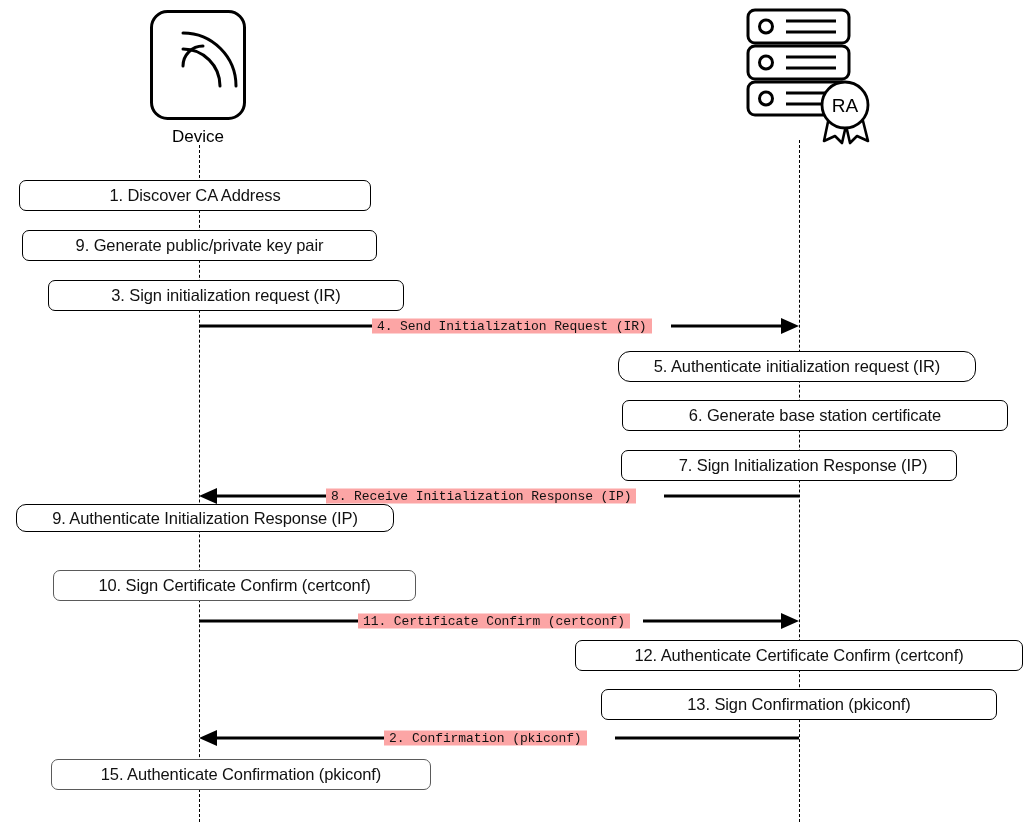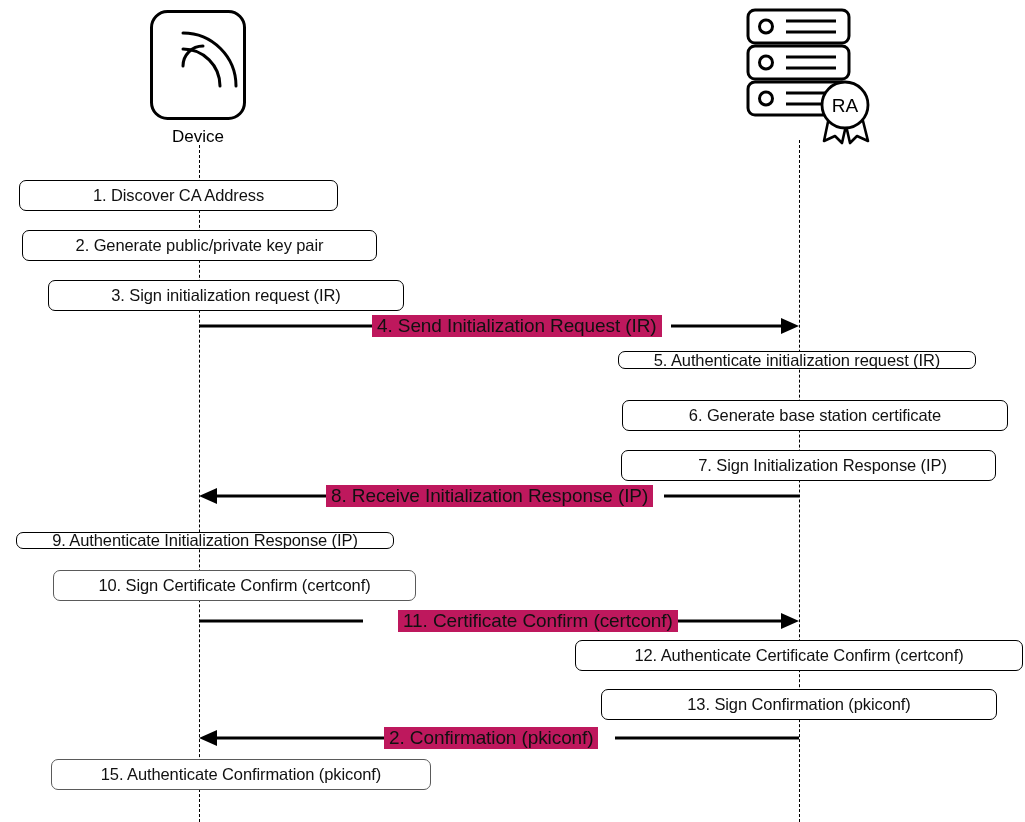--- a/index.html
+++ b/index.html
@@ -87,27 +87,28 @@
     position: absolute;
     height: 0;
     border-top: 3.4px solid #000000;
     top: 50%;
     transform: translateY(-50%);
   }
   .msg .mlabel {
     position: absolute;
     top: 50%;
     transform: translateY(-50%);
-    background: #be185d;
+    background: #fca5a5;
     padding: 0 5px;
-    font-size: 19px;
+    font-size: 13px;
     color: #111111;
     white-space: nowrap;
     letter-spacing: -0.1px;
     z-index: 2;
+    font-family: Liberation Mono, monospace;
   }
   .msg .head {
     position: absolute;
     top: 50%;
     width: 0;
     height: 0;
     z-index: 3;
   }
   .msg .head.right {
     transform: translateY(-50%);
@@ -159,33 +160,33 @@
       <line x1="42" y1="99" x2="92" y2="99" stroke="#000000" stroke-width="3"></line>
 
       <path d="M 85 112 L 80 136 L 91 131 L 98 138 L 103 116 Z" fill="#ffffff" stroke="#000000" stroke-width="2.6" stroke-linejoin="round"></path>
       <path d="M 118 112 L 124 136 L 113 131 L 106 138 L 101 116 Z" fill="#ffffff" stroke="#000000" stroke-width="2.6" stroke-linejoin="round"></path>
 
       <circle cx="101" cy="100" r="23" fill="#ffffff" stroke="#000000" stroke-width="2.8"></circle>
       <text x="101" y="107" font-family="Liberation Sans, sans-serif" font-size="19" text-anchor="middle" fill="#000000">RA</text>
     </svg>
   </div>
 
-  <div class="pbox" style="left:19px; top:180px; width:319px; height:31px;">1. Discover CA Address</div>
-
-  <div class="pbox" style="left:22px; top:230px; width:355px; height:31px;">2. Generate public/private key pair</div>
+  <div class="pbox" style="left:19px; top:180px; width:352px; height:31px;">1. Discover CA Address</div>
+
+  <div class="pbox" style="left:22px; top:230px; width:355px; height:31px;">9. Generate public/private key pair</div>
 
   <div class="pbox" style="left:20px; top:280px; width:356px; height:31px;margin-left:28px;">3. Sign initialization request (IR)</div>
 
-  <div class="pbox" style="left:618px; top:351px; width:358px; height:18px;">5. Authenticate initialization request (IR)</div>
+  <div class="pbox" style="left:618px; top:351px; width:358px; height:31px;border-radius:12px;">5. Authenticate initialization request (IR)</div>
 
   <div class="pbox" style="left:622px; top:400px; width:386px; height:31px;">6. Generate base station certificate</div>
 
-  <div class="pbox" style="left:621px; top:450px; width:375px; height:31px;padding-left:28px;">7. Sign Initialization Response (IP)</div>
-
-  <div class="pbox" style="left:16px; top:532px; width:378px; height:17px;">9. Authenticate Initialization Response (IP)</div>
+  <div class="pbox" style="left:621px; top:450px; width:336px; height:31px;padding-left:28px;">7. Sign Initialization Response (IP)</div>
+
+  <div class="pbox" style="left:16px; top:504px; width:378px; height:28px;border-radius:10px;">9. Authenticate Initialization Response (IP)</div>
 
   <div class="pbox grey" style="left:18px; top:570px; width:363px; height:31px;">10. Sign Certificate Confirm (certconf)</div>
 
   <div class="pbox" style="left:575px; top:640px; width:448px; height:31px;">12. Authenticate Certificate Confirm (certconf)</div>
 
   <div class="pbox" style="left:601px; top:689px; width:396px; height:31px;text-align:right;">13. Sign Confirmation (pkiconf)</div>
 
   <div class="pbox grey" style="left:16px; top:759px; width:380px; height:31px;">15. Authenticate Confirmation (pkiconf)</div>
 
   <div class="msg" style="left:199px; top:311px; width:600px;">
@@ -197,21 +198,21 @@
 
   <div class="msg" style="left:199px; top:481px; width:600px;">
     <div class="head left" style="left:0px;"></div>
     <div class="seg" style="left:17px; width:115px;"></div>
     <div class="mlabel" style="left:127px;">8. Receive Initialization Response (IP)</div>
     <div class="seg" style="left:465px; width:135px;"></div>
   </div>
 
   <div class="msg" style="left:199px; top:606px; width:600px;">
     <div class="seg" style="left:0px; width:164px;"></div>
-    <div class="mlabel" style="left:159px;margin-left:40px;">11. Certificate Confirm (certconf)</div>
+    <div class="mlabel" style="left:159px;">11. Certificate Confirm (certconf)</div>
     <div class="seg" style="left:444px; width:138px;"></div>
     <div class="head right" style="left:582px;"></div>
   </div>
 
   <div class="msg" style="left:199px; top:723px; width:600px;">
     <div class="head left" style="left:0px;"></div>
     <div class="seg" style="left:17px; width:173px;"></div>
     <div class="mlabel" style="left:185px;">2. Confirmation (pkiconf)</div>
     <div class="seg" style="left:416px; width:184px;"></div>
   </div>

